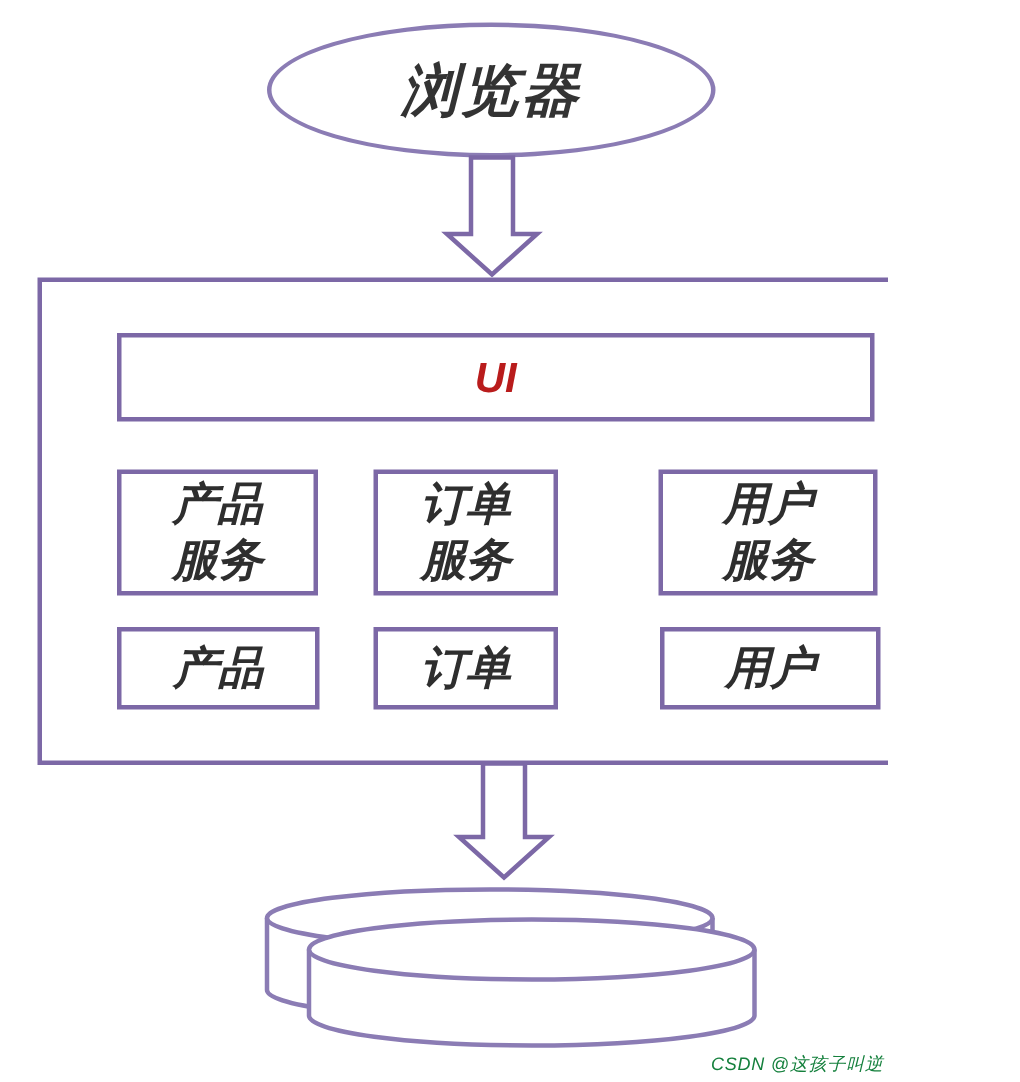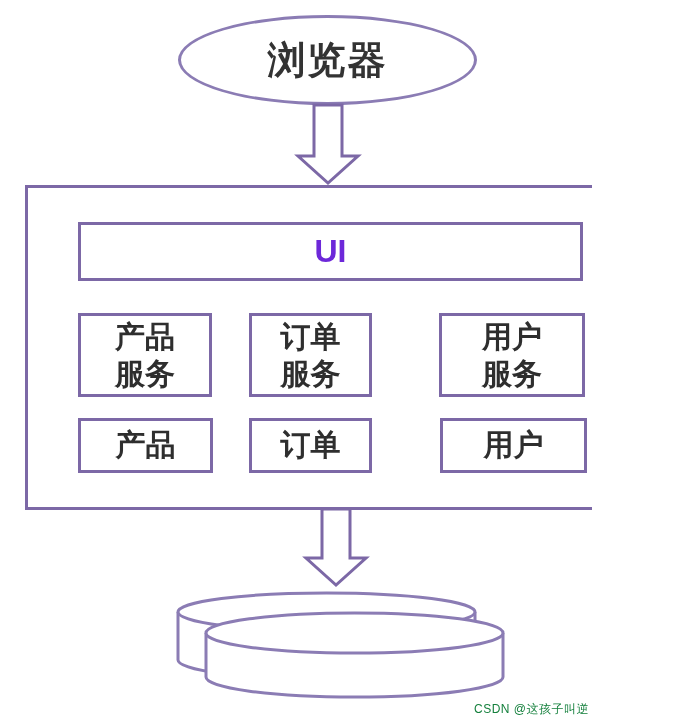--- a/index.html
+++ b/index.html
@@ -4,20 +4,21 @@
 <style>
   html, body { margin: 0; padding: 0; background: #ffffff; }
   .page {
     position: relative;
     width: 592px;
     height: 721px;
     background: #ffffff;
     overflow: hidden;
     font-family: "Liberation Sans", "DejaVu Sans", sans-serif;
     color: #2e2e2e;
+    font-style: italic;
   }
   .node-ellipse {
     position: absolute;
     left: 178px; top: 15px;
     width: 299px; height: 90px;
     border: 3px solid #8b7cb4;
     border-radius: 50%;
     box-sizing: border-box;
     display: flex; align-items: center; justify-content: center;
   }
@@ -34,21 +35,21 @@
   }
   .box {
     position: absolute;
     border: 3px solid #7c68a6;
     box-sizing: border-box;
     background: #ffffff;
     display: flex; align-items: center; justify-content: center;
     text-align: center;
   }
   .ui-box { left: 78px; top: 222px; width: 505px; height: 59px; }
-  .ui-box span { font-size: 32px; font-weight: 700; color: #6d28d9; }
+  .ui-box span { font-size: 28px; font-weight: 700; color: #b91c1c; }
   .svc-box { top: 313px; height: 84px; }
   .svc-box span {
     font-size: 30px; font-weight: 600; line-height: 37px;
     white-space: pre-line; color: #2e2e2e;
   }
   .svc-1 { left: 78px;  width: 134px; }
   .svc-2 { left: 249px; width: 123px; }
   .svc-3 { left: 439px; width: 146px; }
   .mdl-box { top: 418px; height: 55px; }
   .mdl-box span { font-size: 30px; font-weight: 600; color: #2e2e2e; }

